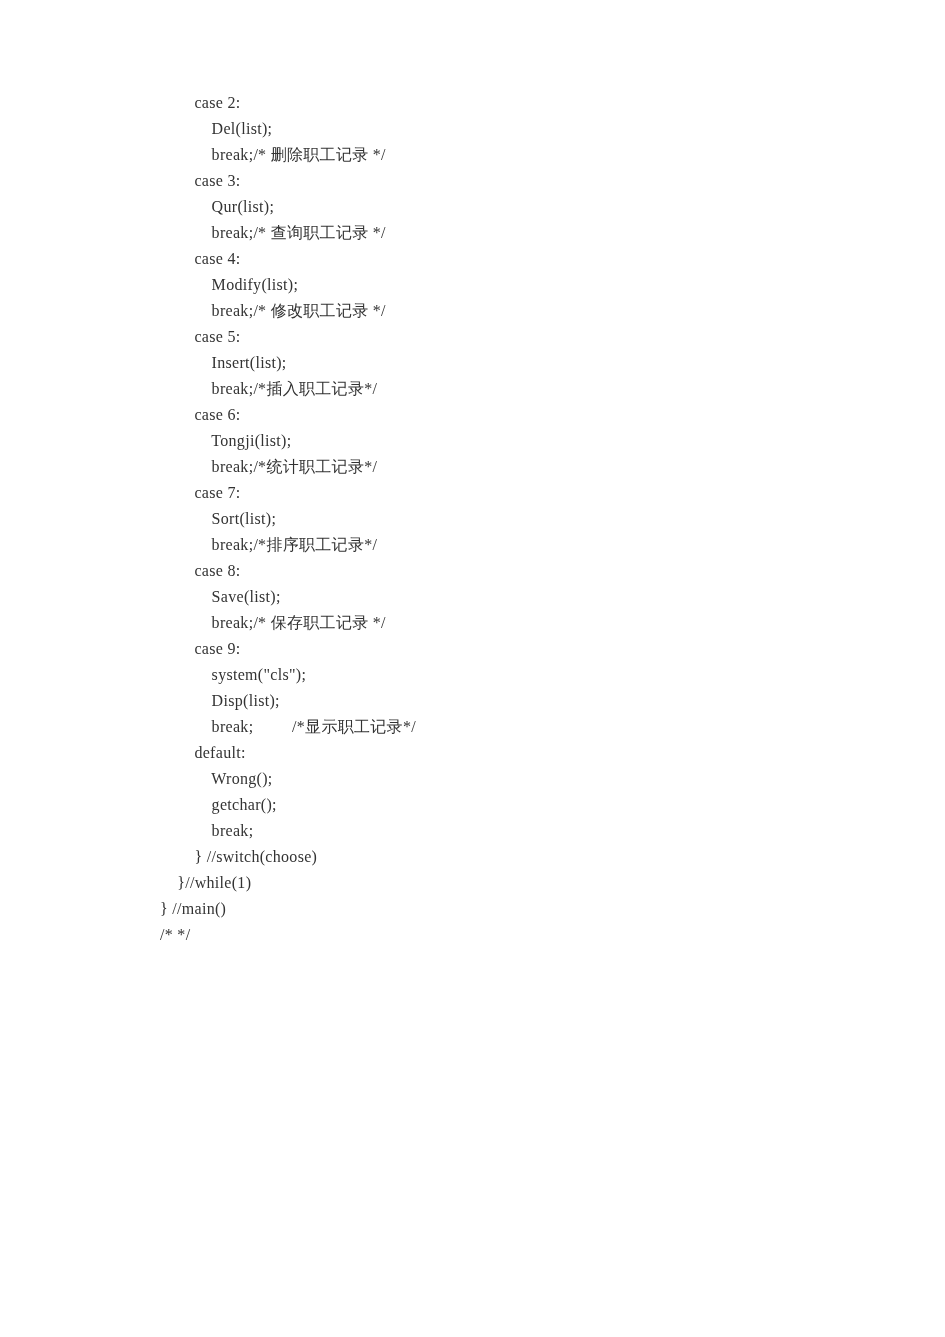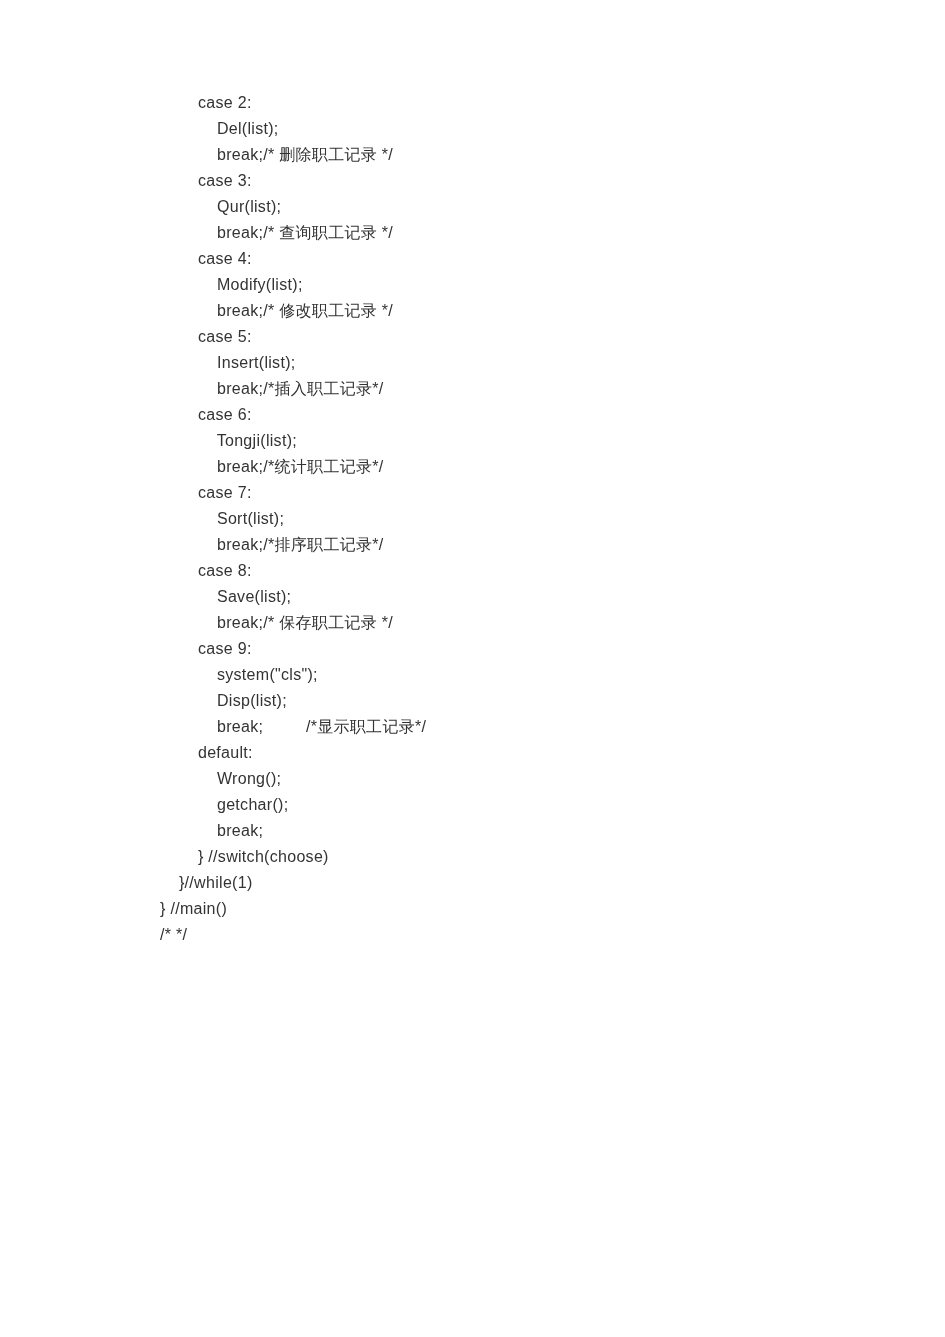--- a/index.html
+++ b/index.html
@@ -1,20 +1,20 @@
 <!DOCTYPE html>
 <html><head>
 <meta charset="utf-8">
 <style>
   html,body{margin:0;padding:0;background:#fff}
   .page{
     width:945px;height:1337px;
     box-sizing:border-box;
     padding:90px 0 0 160px;
-    font-family:Liberation Sans, sans-serif;
+    font-family:Liberation Serif, serif;
     font-size:16px;
     line-height:26px;
     color:#333;
     white-space:pre;
     letter-spacing:0.3px;
   }
 </style>
 </head>
 <body>
 

